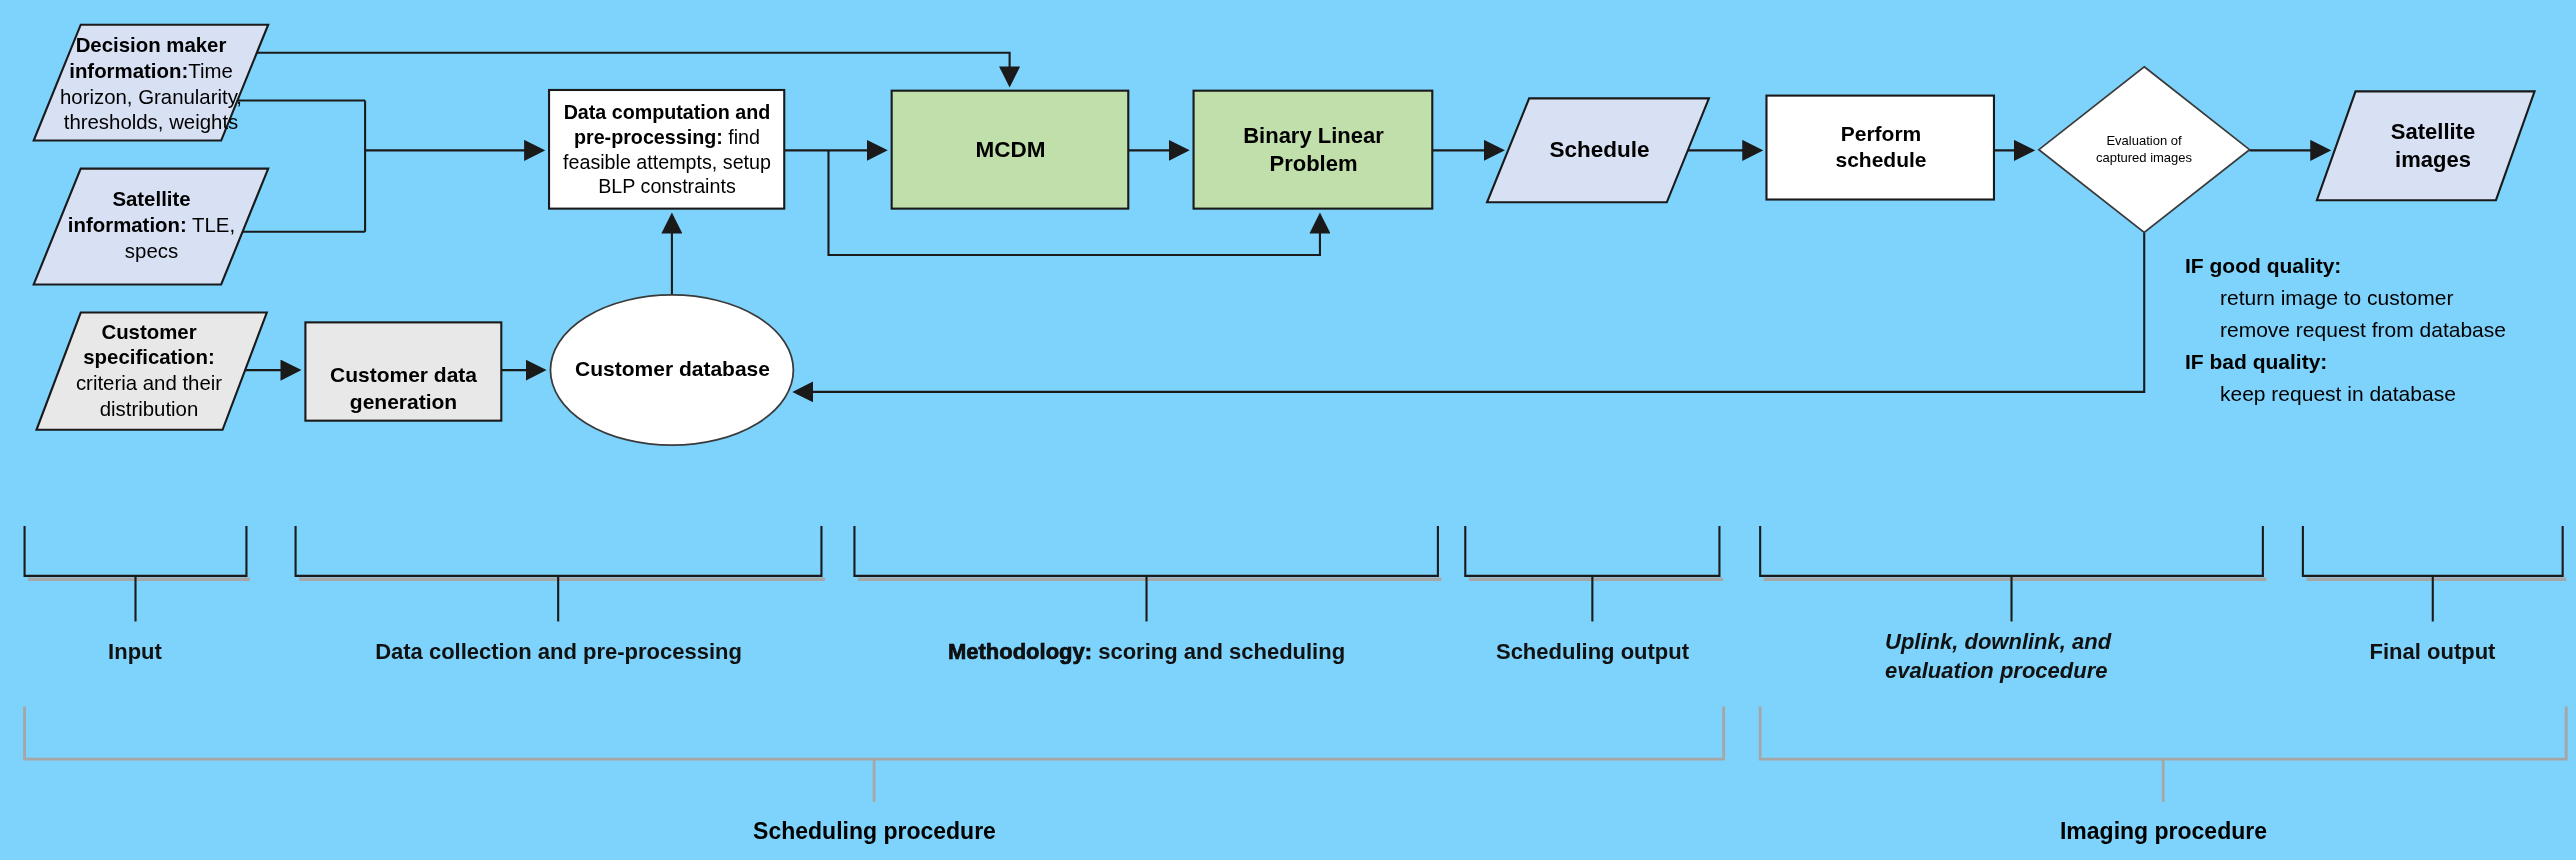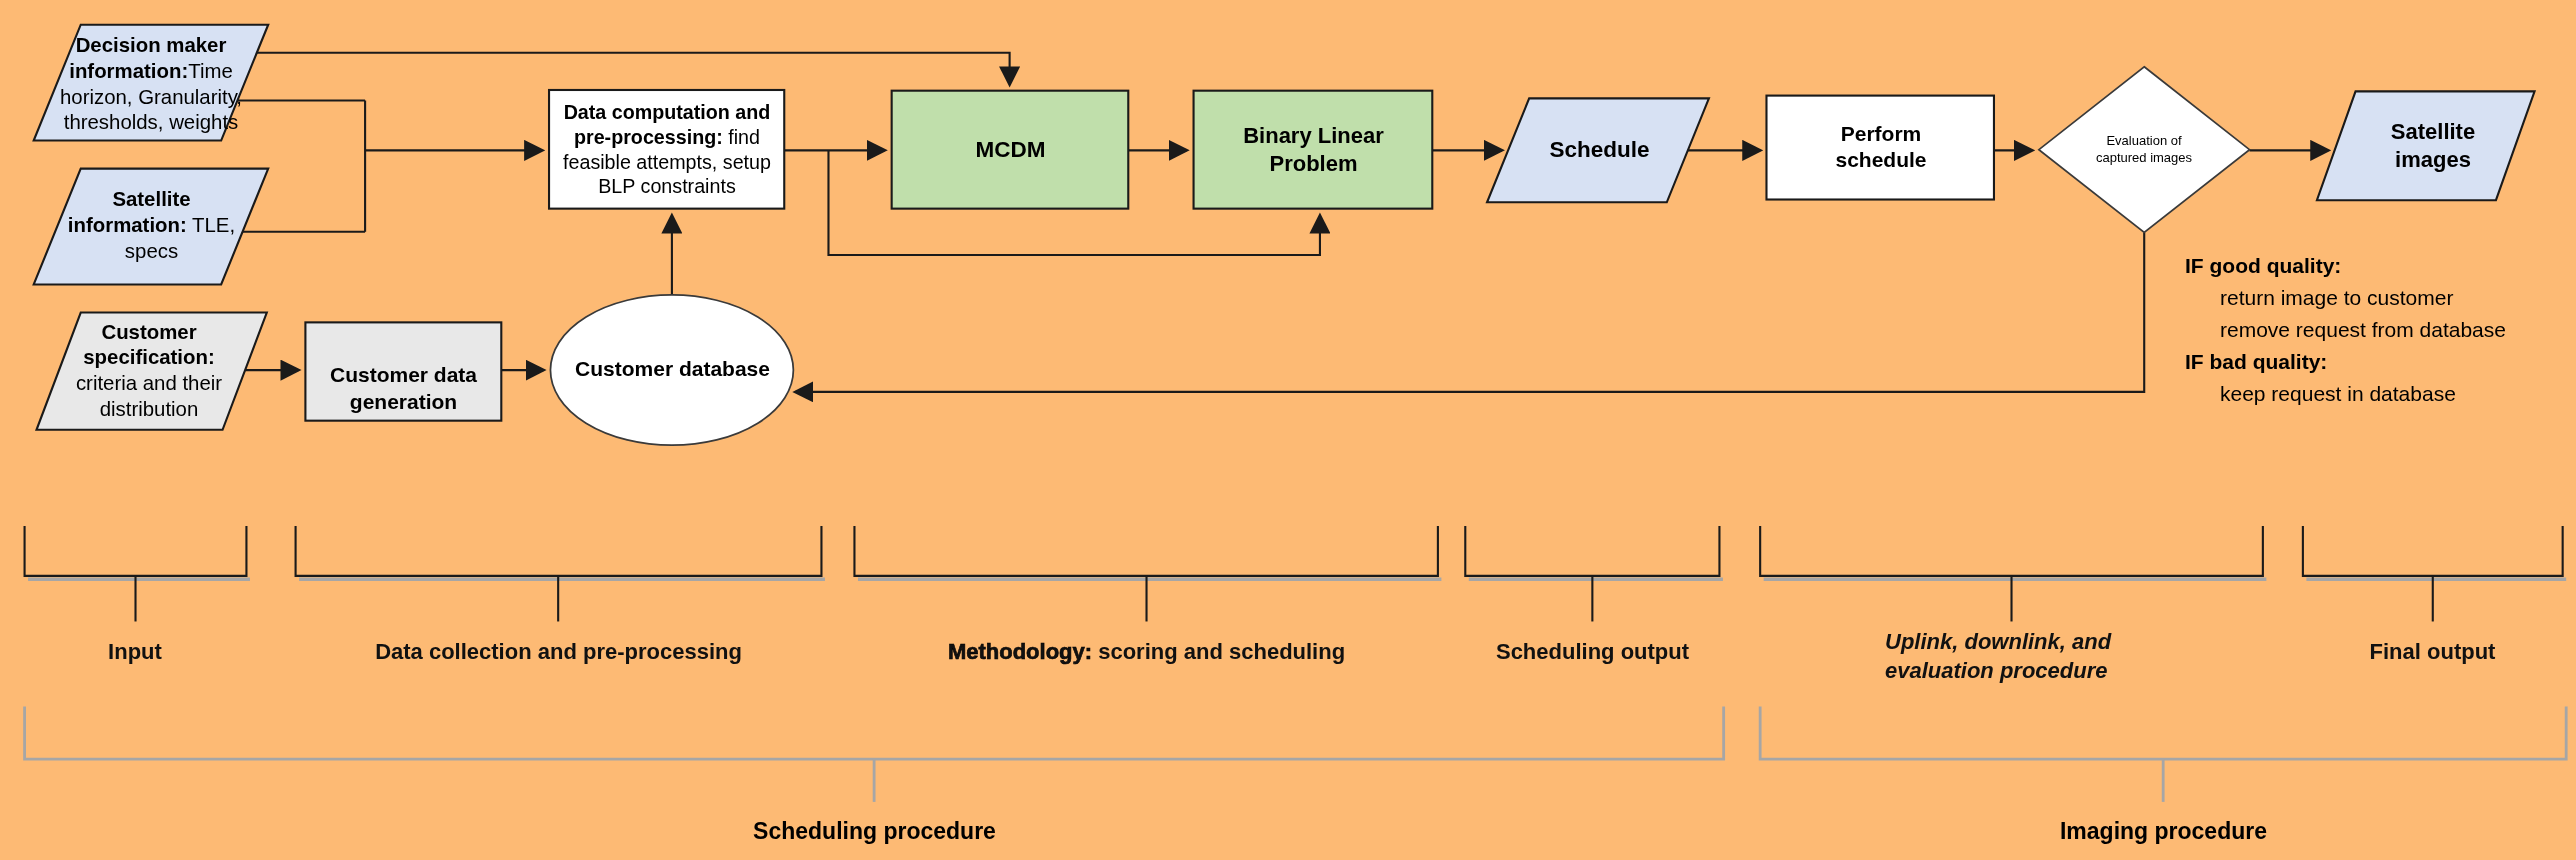--- a/index.html
+++ b/index.html
@@ -1,19 +1,19 @@
 <!DOCTYPE html>
 <html style="--node-blue: #d7e1f3; --node-green: #c0dfab; --node-gray: #e8e8e8; --node-white: #ffffff; --line: #1a1a1a; --bracket-dark: #1a1a1a; --bracket-gray: #a6a6a6;font-size:11.2px"><head>
 <meta charset="utf-8">
 <style>
   html,body{margin:0;padding:0;background:#ffffff;}
   #canvas{
     position:relative;
     width:2576px;height:861px;
-    background:#fdba74;
+    background:#7dd3fc;
     font-family:"Liberation Sans", sans-serif;
     color:#000;
     overflow:hidden;
   }
   #shape-layer{position:absolute;left:0;top:0;width:2576px;height:861px;}
 
   
   .shape-blue{fill:var(--node-blue);stroke:var(--line);stroke-width:3;}
   .shape-gray{fill:var(--node-gray);stroke:var(--line);stroke-width:3;}
   .shape-green{fill:var(--node-green);stroke:var(--line);stroke-width:3;}

